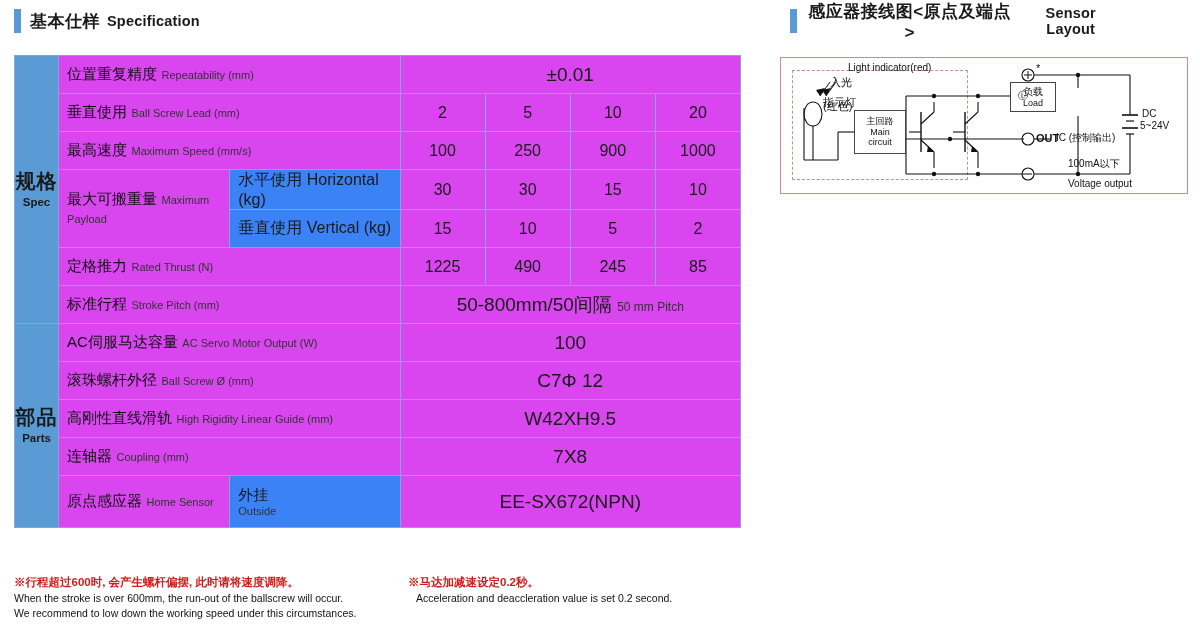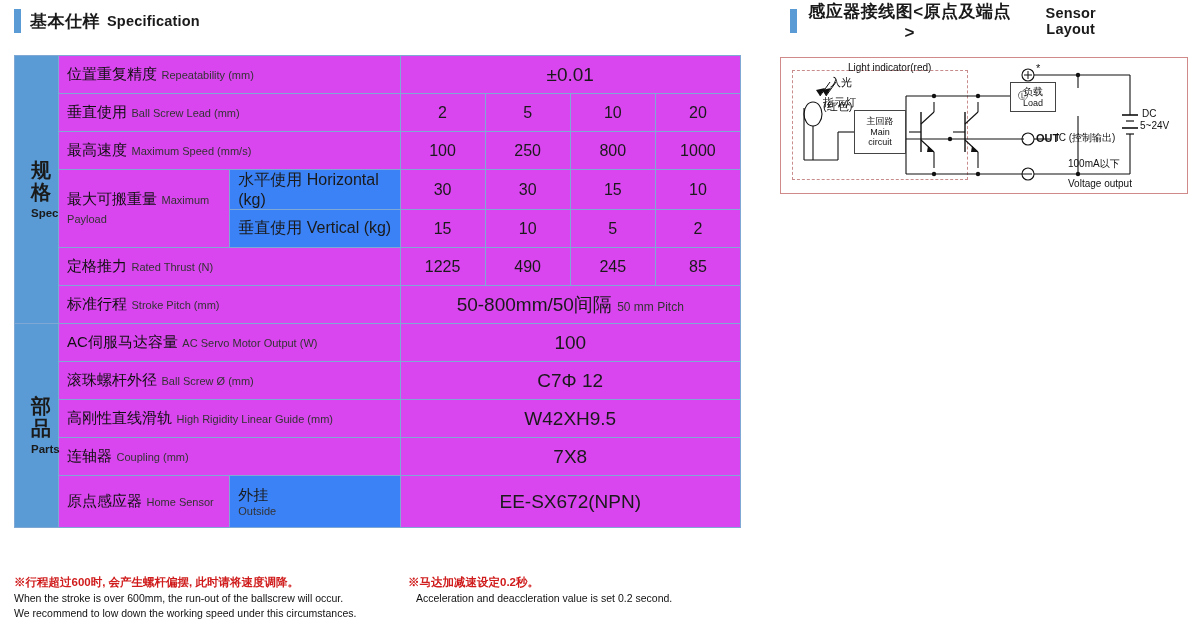--- a/index.html
+++ b/index.html
@@ -57,21 +57,21 @@
     height: 38px;
     vertical-align: middle;
     color: #1a1a1a;
   }
   .side {
     width: 44px;
     background: #5b9bd5;
     color: #ffffff;
     text-align: center;
     vertical-align: middle;
-    padding: 16px !important;
+    padding: 0 !important;
   }
   .side .cn {
     font-size: 20px; font-weight: bold; line-height: 1.08; letter-spacing: 1px;
   }
   .side .en {
     font-size: 11.5px; font-weight: bold; margin-top: 4px;
   }
   .lbl {
     background: #d946ef;
     margin-left: 16px;
@@ -183,21 +183,21 @@
           <td class="val">20</td>
         </tr>
 
         <tr>
           <td class="lbl" colspan="2">
             <span class="cn">最高速度</span>
             <span class="en">Maximum Speed (mm/s)</span>
           </td>
           <td class="val">100</td>
           <td class="val">250</td>
-          <td class="val">800</td>
+          <td class="val">900</td>
           <td class="val">1000</td>
         </tr>
 
         <tr>
           <td class="lbl" rowspan="2">
             <div class="cn">最大可搬重量</div>
             <div class="en">Maximum Payload</div>
           </td>
           <td class="sub">
             <span class="cn">水平使用</span>

